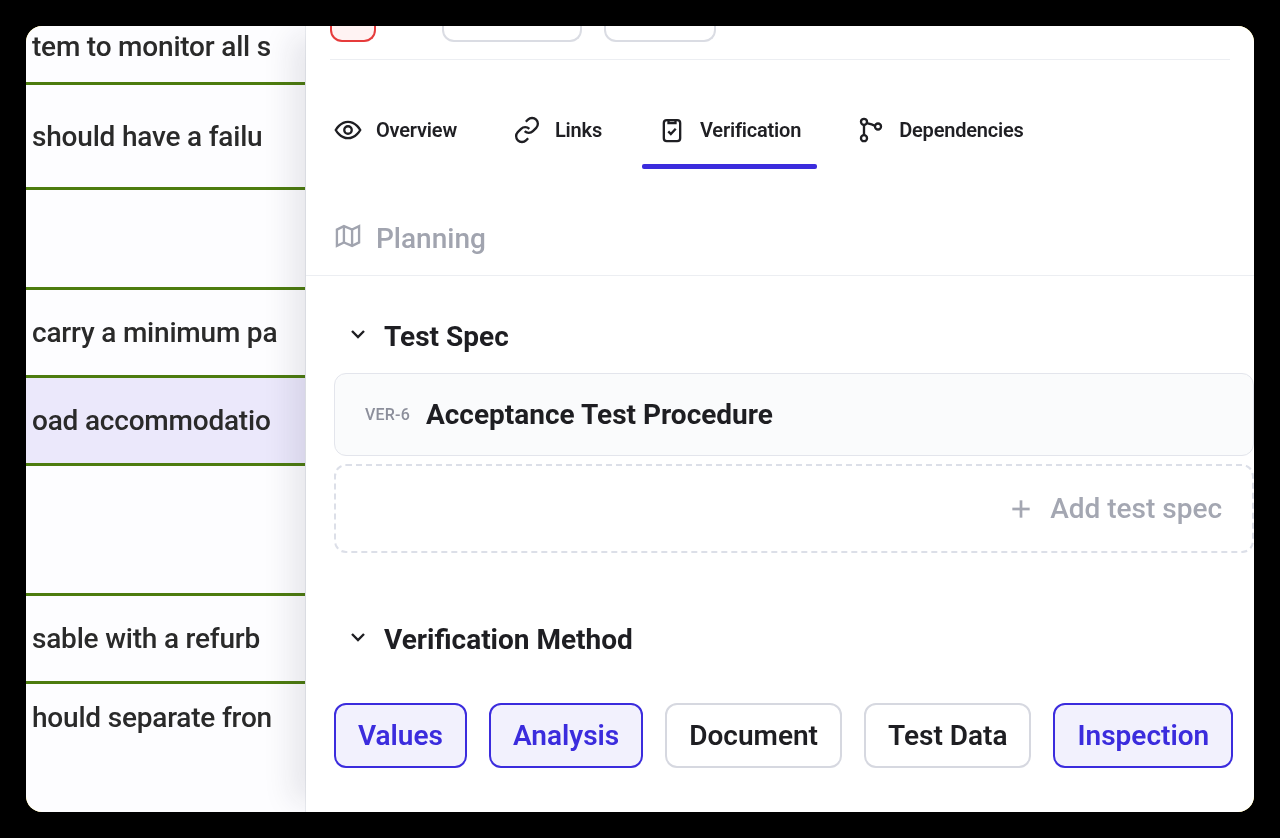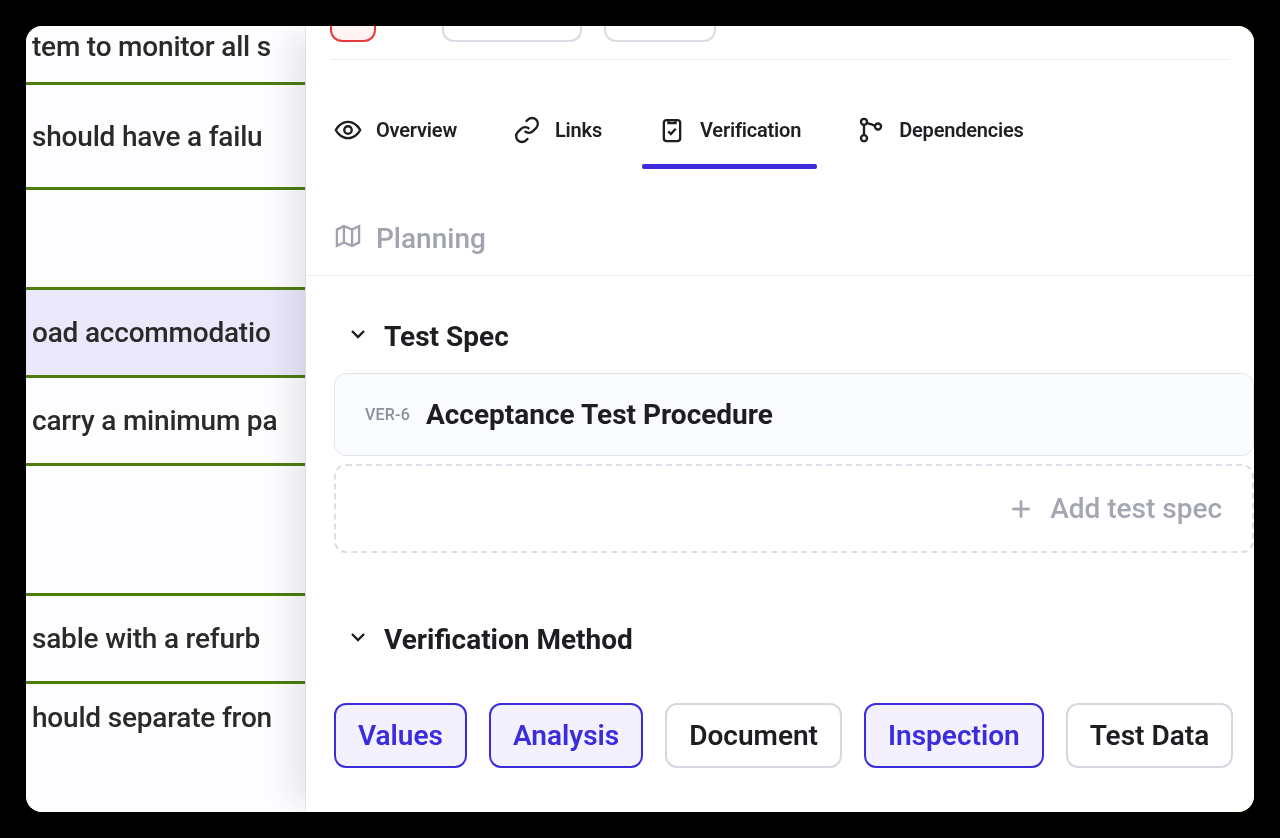--- a/index.html
+++ b/index.html
@@ -216,25 +216,25 @@
   <div class="bg-list">
     <div class="row">
         <span>tem to monitor all s</span>
       </div>
     <div class="row">
         <span>should have a failu</span>
       </div>
     <div class="row gap">
         <span></span>
       </div>
+    <div class="row short">
+        <span>carry a minimum pa</span>
+      </div>
     <div class="row short selected">
         <span>oad accommodatio</span>
-      </div>
-    <div class="row short">
-        <span>carry a minimum pa</span>
       </div>
     <div class="row gap2">
         <span></span>
       </div>
     <div class="row short">
         <span>sable with a refurb</span>
       </div>
     <div class="row last">
         <span>hould separate fron</span>
       </div>
@@ -334,19 +334,19 @@
               <polyline points="6 9 12 15 18 9"></polyline>
             </svg>
         </span>
         <span>Verification Method</span>
       </div>
 
       <div class="pill-row">
         <div class="pill active"><span>Values</span></div>
         <div class="pill active"><span>Analysis</span></div>
         <div class="pill"><span>Document</span></div>
+        <div class="pill"><span>Test Data</span></div>
         <div class="pill active"><span>Inspection</span></div>
-        <div class="pill"><span>Test Data</span></div>
       </div>
 
     </div>
   </div>
 </div>
 
 </body></html>

